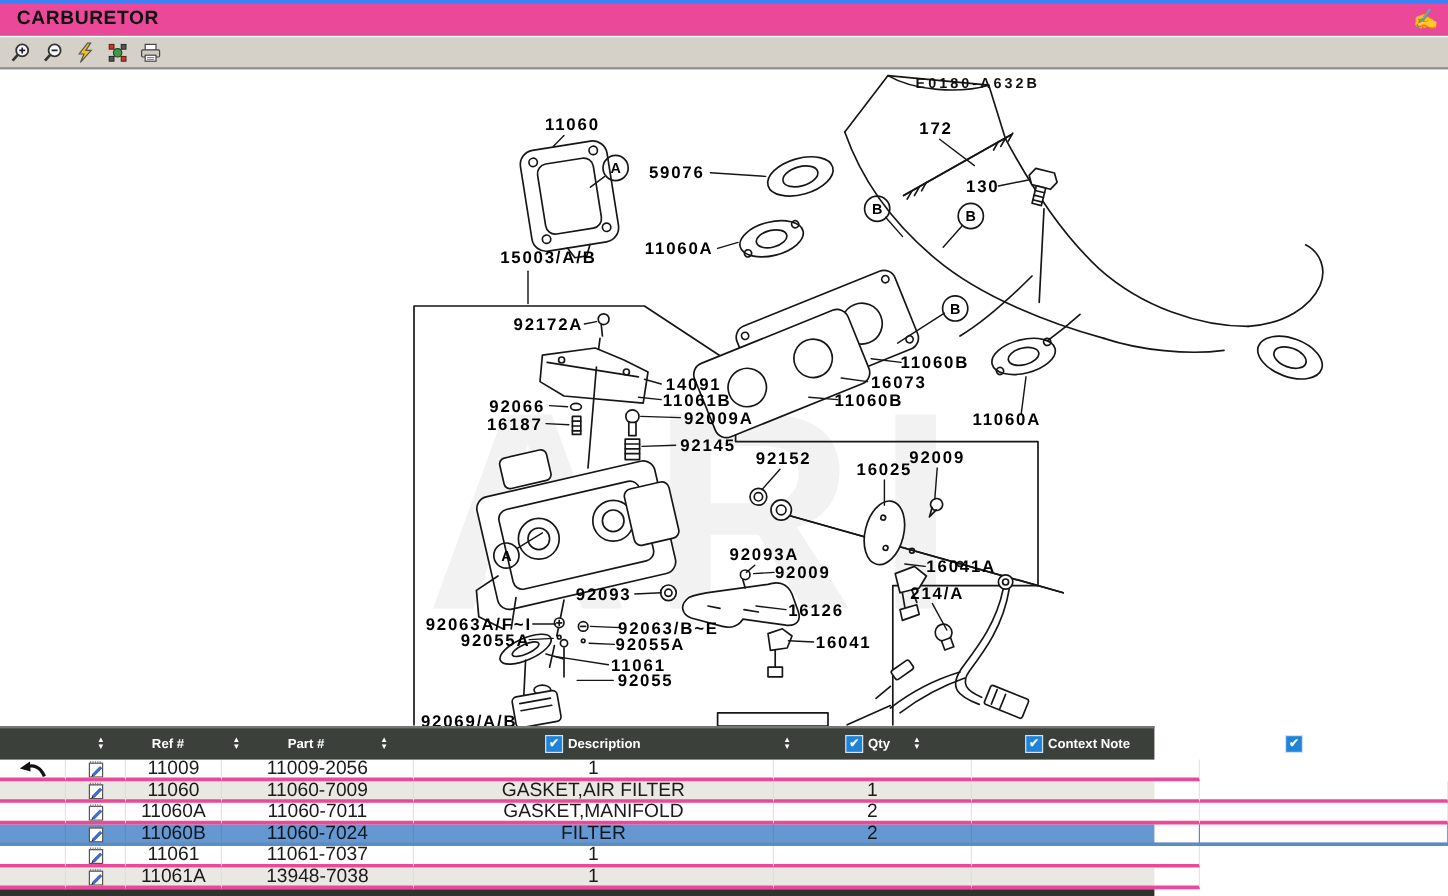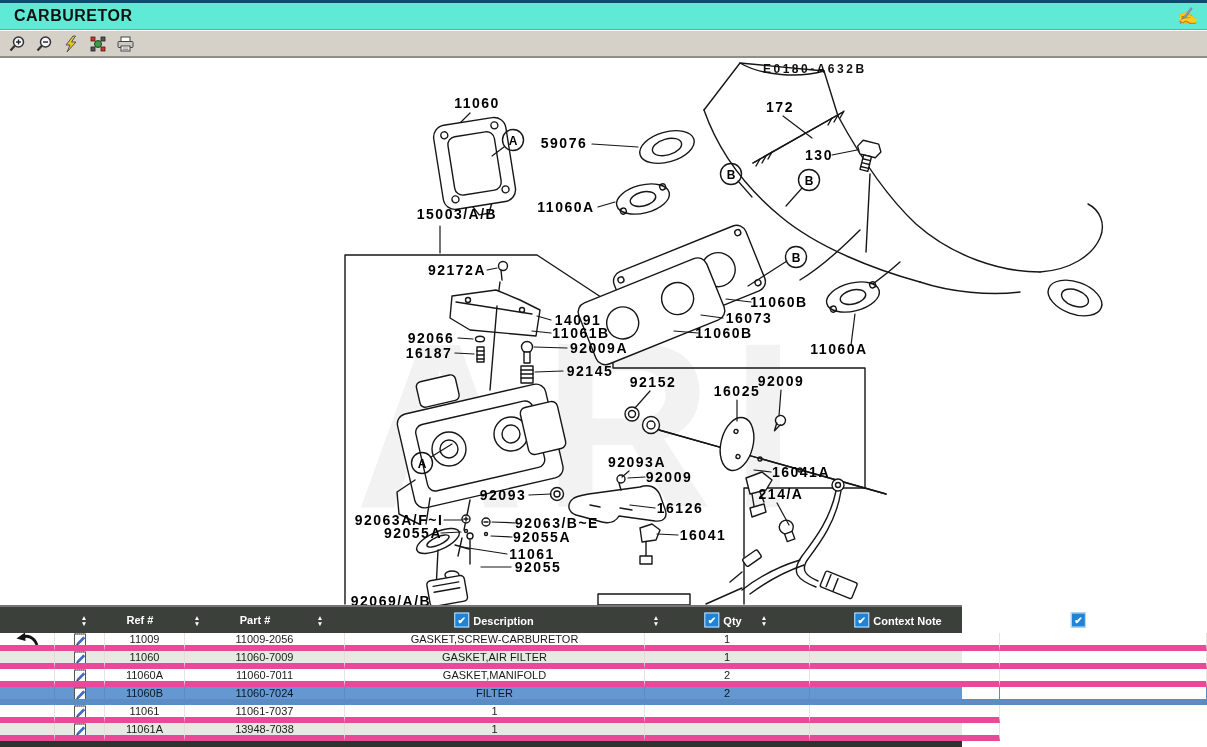--- a/index.html
+++ b/index.html
@@ -1,22 +1,22 @@
 <!DOCTYPE html>
 <html><head>
 <meta charset="utf-8">
 <style>
   html,body{margin:0;padding:0;}
   body{width:1207px;height:747px;overflow:hidden;position:relative;background:#fff;
        font-family:"Liberation Sans",sans-serif;}
   .page{position:absolute;inset:0;}
 
   
-  .titlebar{position:absolute;left:0;top:0;width:100%;height:30px;background:#5eead4;
-            border-top:3px solid #0c4a6e;border-bottom:1px solid #979792;box-sizing:border-box;}
+  .titlebar{position:absolute;left:0;top:0;width:100%;height:30px;background:#ec4899;
+            border-top:3px solid #3b82f6;border-bottom:1px solid #979792;box-sizing:border-box;}
   .titlebar .title{position:absolute;left:14px;top:4px;font-size:16px;font-weight:bold;color:#111;letter-spacing:.5px;}
   .hand{position:absolute;right:8px;top:3px;font-size:17px;color:#222;cursor:pointer;}
 
   
   .toolbar{position:absolute;left:0;top:30px;width:100%;height:28px;background:#d5d1c9;
            border-top:1px solid #fff;border-bottom:2px solid #8f8f89;box-sizing:border-box;
            display:flex;align-items:center;gap:7px;padding-left:7px;}
   .tbtn{width:20px;height:20px;display:flex;align-items:center;justify-content:center;cursor:pointer;}
 
   
@@ -45,22 +45,22 @@
         white-space:nowrap;display:flex;align-items:center;gap:4px;}
   .cb{display:inline-flex;width:13px;height:13px;background:#1f83d8;border:1px solid #cfe4f7;
       color:#fff;font-size:10px;line-height:11px;align-items:center;justify-content:center;cursor:pointer;}
   .sort{position:absolute;top:50%;transform:translate(-50%,-50%);display:flex;flex-direction:column;
         align-items:center;cursor:pointer;color:#fff;}
   .sort div{font-size:6.5px;line-height:5.5px;}
   .tbody .trow{display:grid;grid-template-columns:55px 50px 80px 160px 300px 165px 190px 207px;
         height:18px;background:#fff;}
   .trow.alt{background:#e9e8e2;}
   .trow.sel{background:#6598d0;}
-  .trow .c{display:flex;align-items:center;justify-content:center;font-size:11px;color:#1a1a1a;
-        border-right:1px solid #dddddacc;border-bottom:6px solid #ec4899;height:100%;box-sizing:border-box;
+  .trow .c{display:flex;align-items:center;justify-content:center;font-size:16px;color:#1a1a1a;
+        border-right:1px solid #dddddacc;border-bottom:3px solid #ec4899;height:100%;box-sizing:border-box;
         overflow:hidden;white-space:nowrap;}
   .trow.sel .c{border-right-color:#5b8cc3;border-bottom-color:#5b8cc3;color:#0d1722;}
   .bottombar{height:6px;background:#2e332e;}
 </style>
 </head>
 <body>
 
 <div class="page">
 
   <div class="titlebar">
@@ -456,21 +456,20 @@
           <div class="c">
             <svg width="14" height="16" viewBox="0 0 14 16">
               <rect x="1.5" y="3" width="11" height="11.5" fill="#fdfdfd" stroke="#555" stroke-width="1"></rect>
               <path d="M2.5 1.2 v2.4 M4.5 1.2 v2.4 M6.5 1.2 v2.4 M8.5 1.2 v2.4 M10.5 1.2 v2.4" stroke="#777" stroke-width=".8" fill="none"></path>
               <path d="M4 12.2 L10.3 5.8 l1.6 1.4 L5.7 13.5 z" fill="#3a6fd8" stroke="#1c3f91" stroke-width=".5"></path>
               <path d="M4 12.2 l-.9 2.2 2.2-.8 z" fill="#222"></path>
             </svg>
           </div>
           <div class="c">11009</div>
           <div class="c">11009-2056</div>
-          <div class="c">GASKET,SCREW-CARBURETOR</div>
           <div class="c">1</div>
           <div class="c"></div>
           <div class="c"></div>
         </div>
         <div class="trow alt">
           <div class="c"></div>
           <div class="c">
             <svg width="14" height="16" viewBox="0 0 14 16">
               <rect x="1.5" y="3" width="11" height="11.5" fill="#fdfdfd" stroke="#555" stroke-width="1"></rect>
               <path d="M2.5 1.2 v2.4 M4.5 1.2 v2.4 M6.5 1.2 v2.4 M8.5 1.2 v2.4 M10.5 1.2 v2.4" stroke="#777" stroke-width=".8" fill="none"></path>

